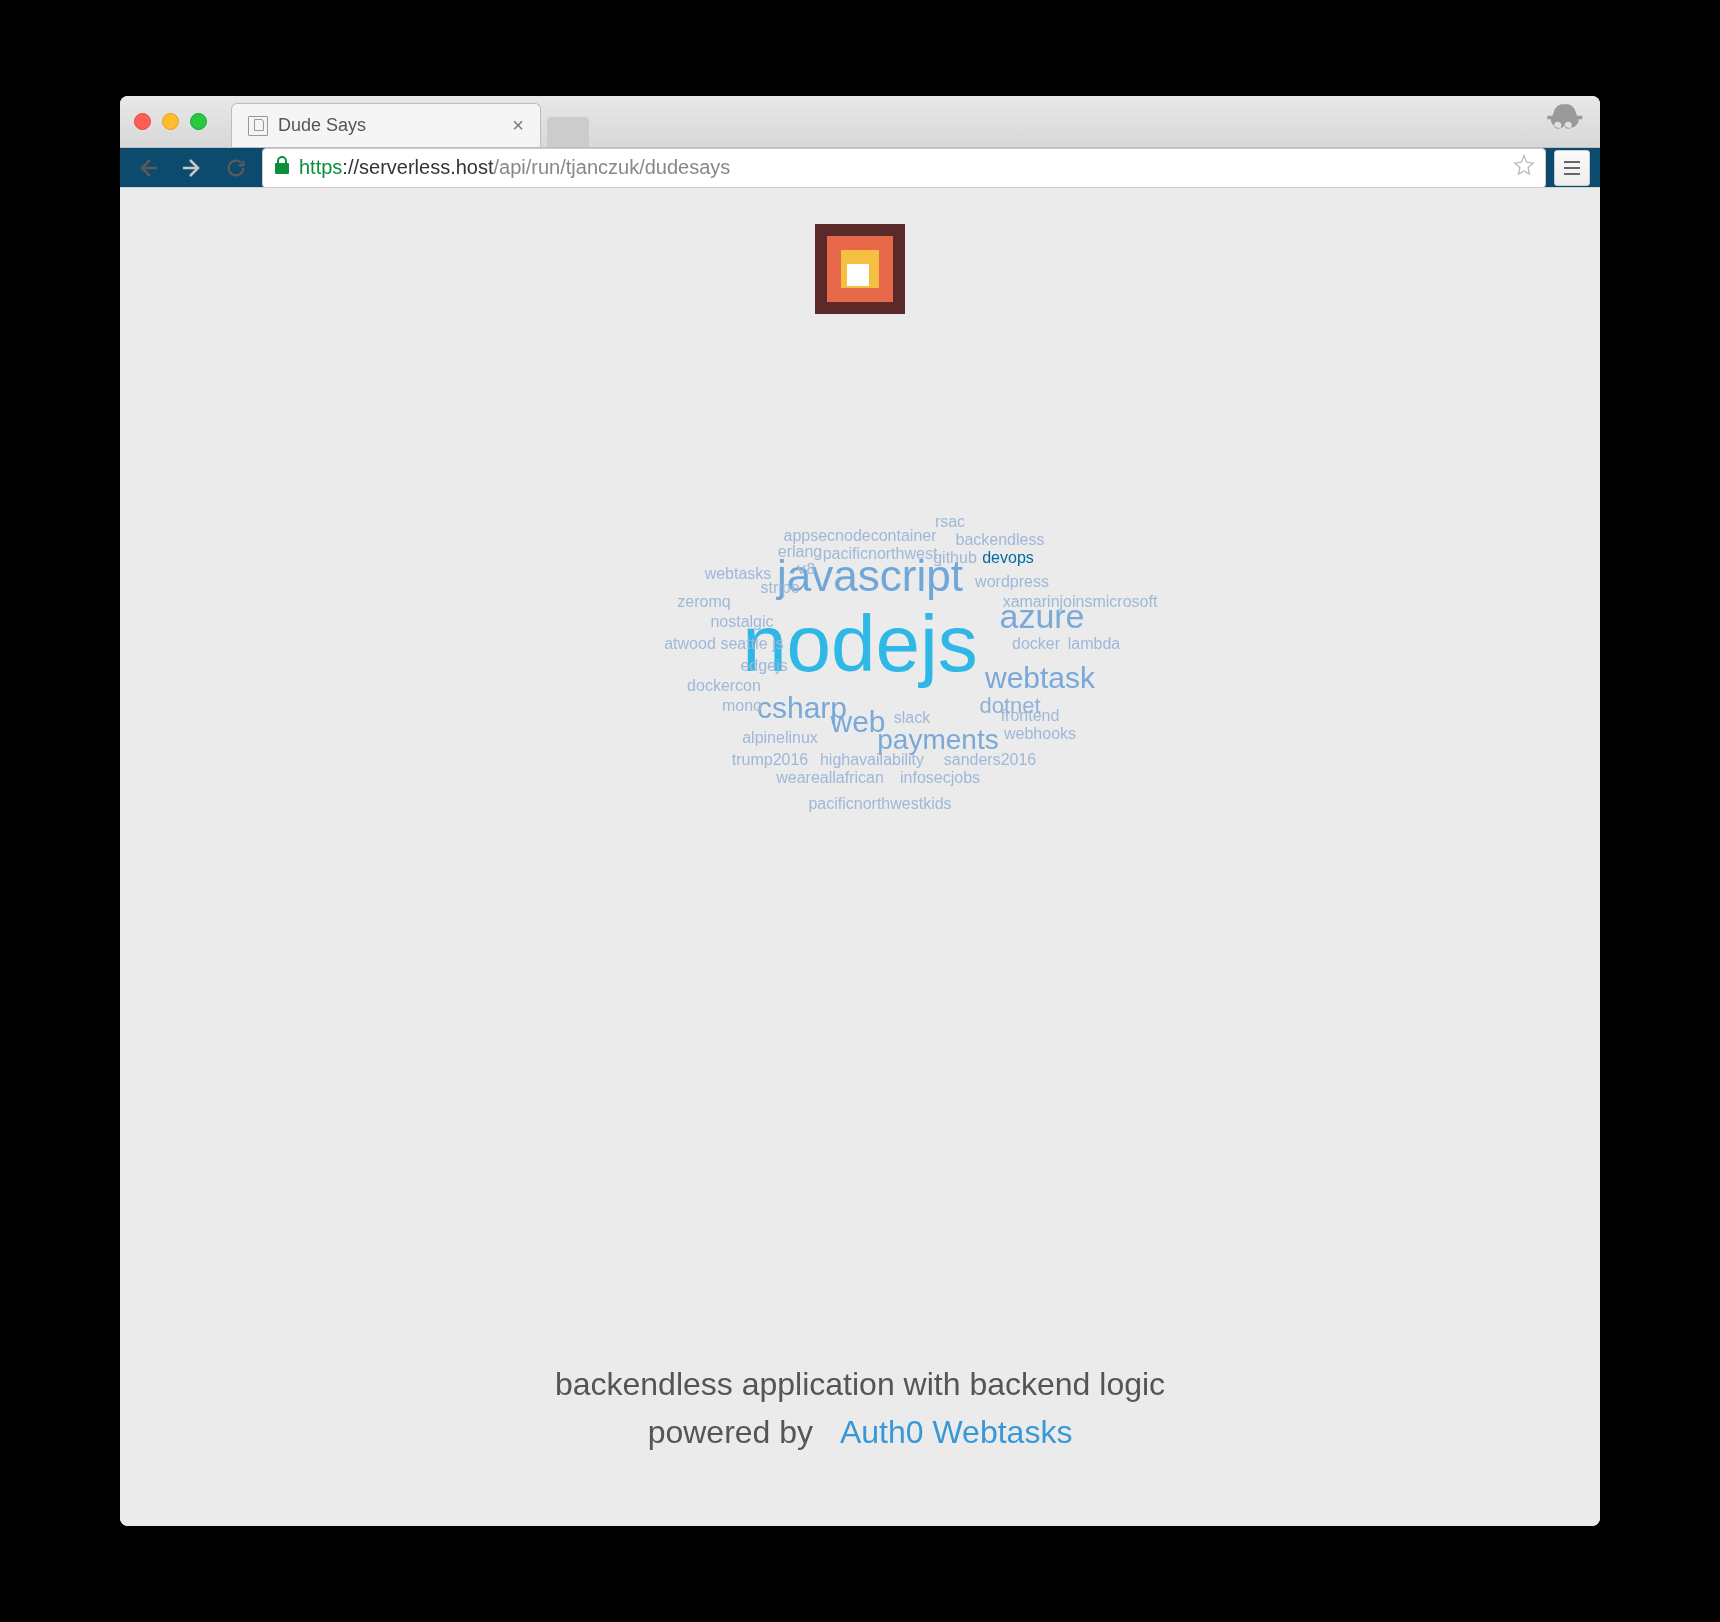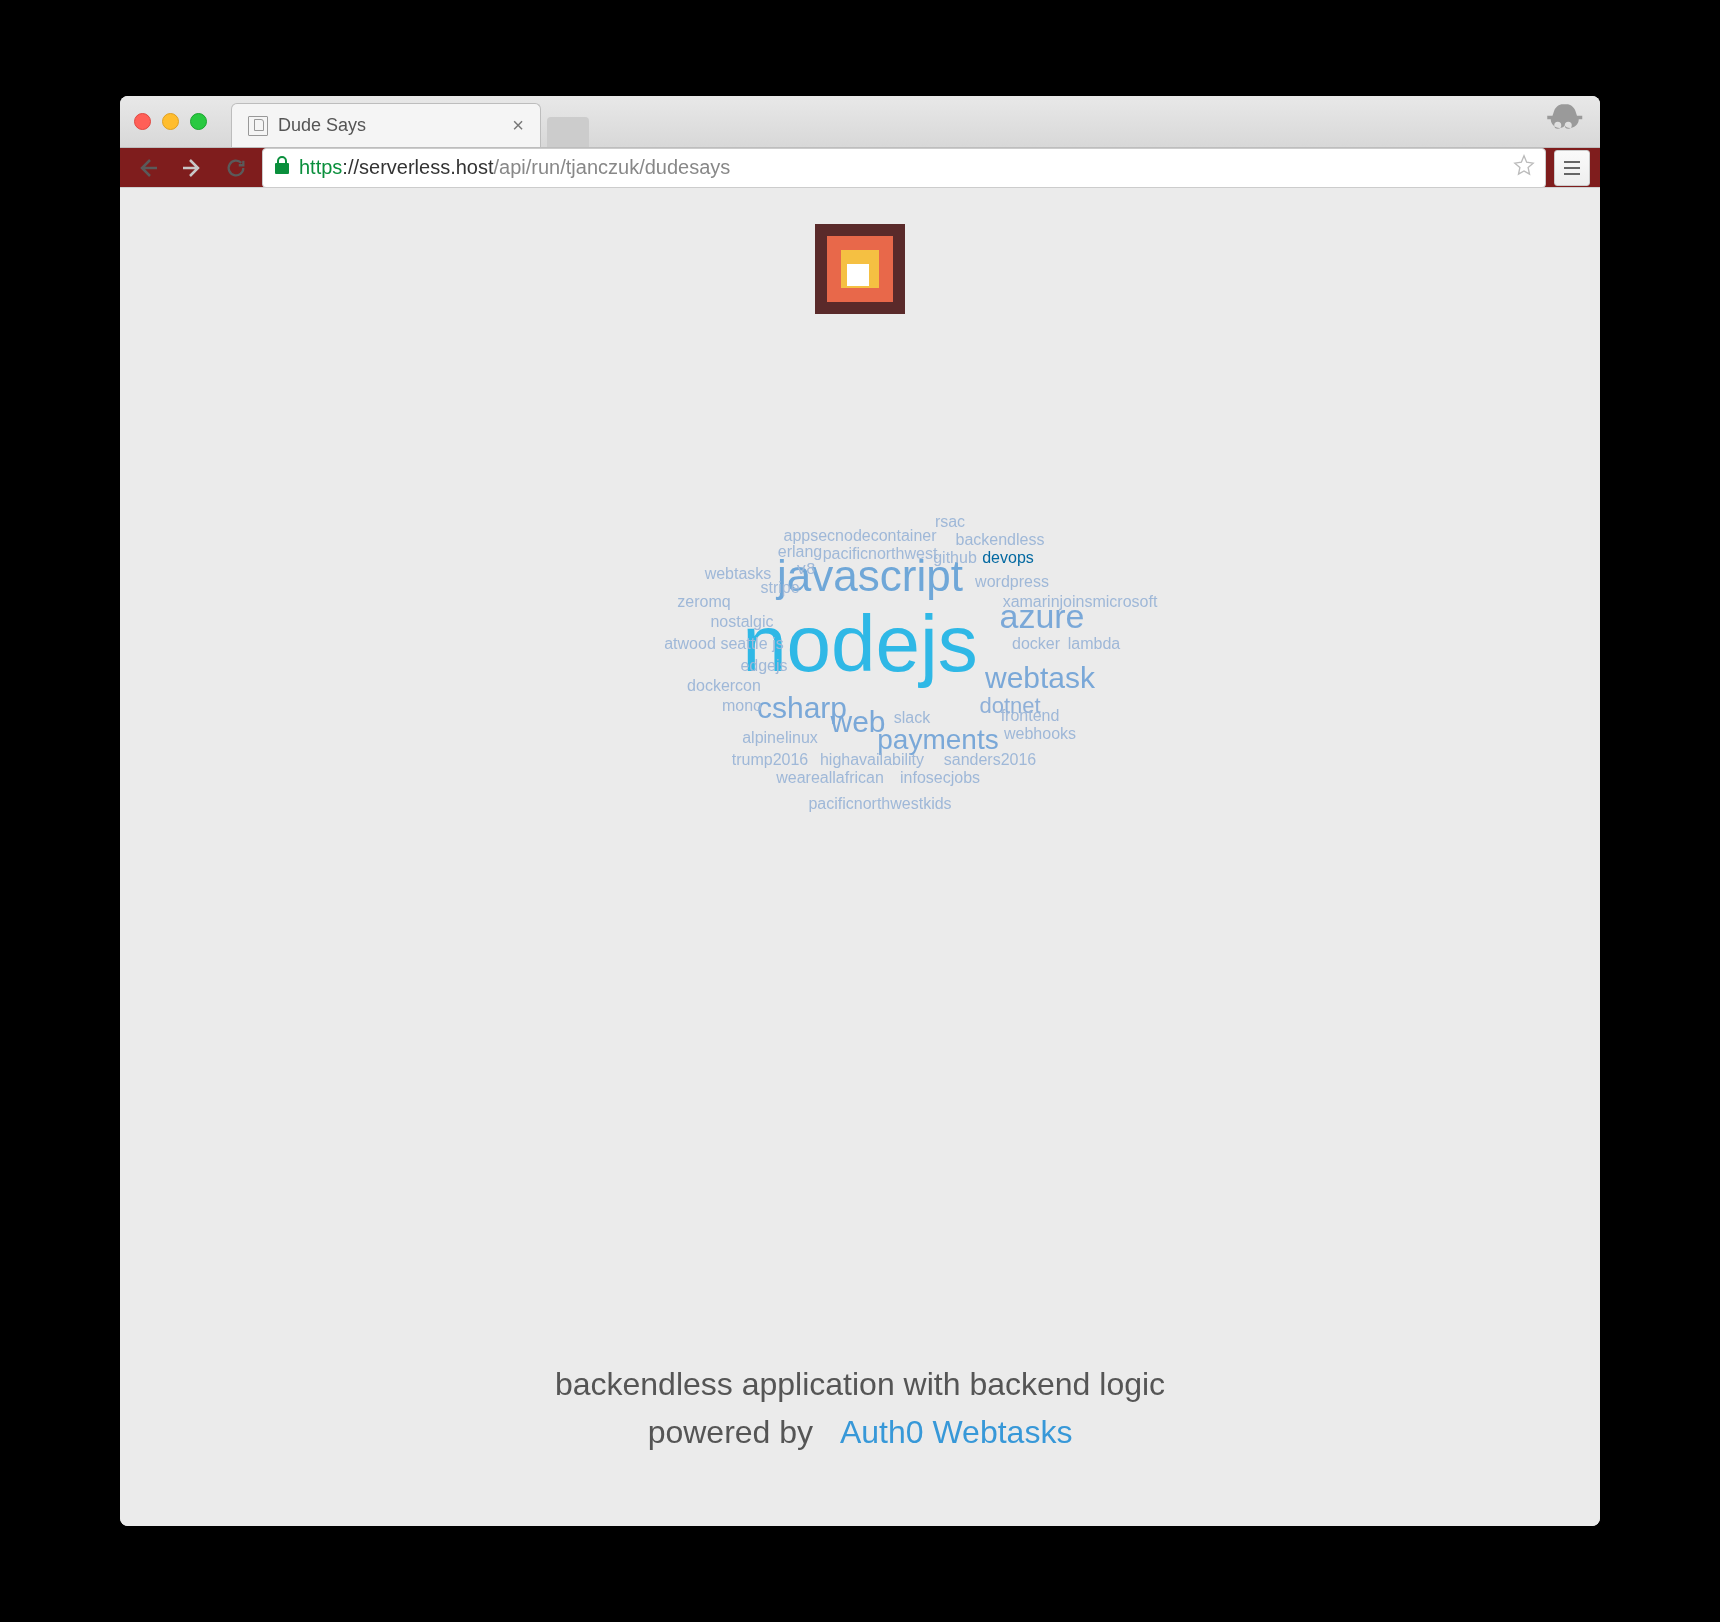--- a/index.html
+++ b/index.html
@@ -70,21 +70,21 @@
       margin-left: 6px;
       align-self: flex-end;
       width: 42px; height: 30px;
       background: #ccc;
       border-radius: 4px 4px 0 0;
     }
     .incognito-icon { position: absolute; right: 16px; }
     .incognito-icon svg { width: 42px; height: 42px; }
     .toolbar {
       height: 40px;
-      background: #7f1d1d;
+      background: #0c4a6e;
       border-bottom: 1px solid #d0d0d0;
       display: flex;
       align-items: center;
       padding: 0 10px;
       gap: 8px;
     }
     .nav-btn {
       width: 36px; height: 36px;
       display: flex; align-items: center; justify-content: center;
       color: #5a5a5a;

